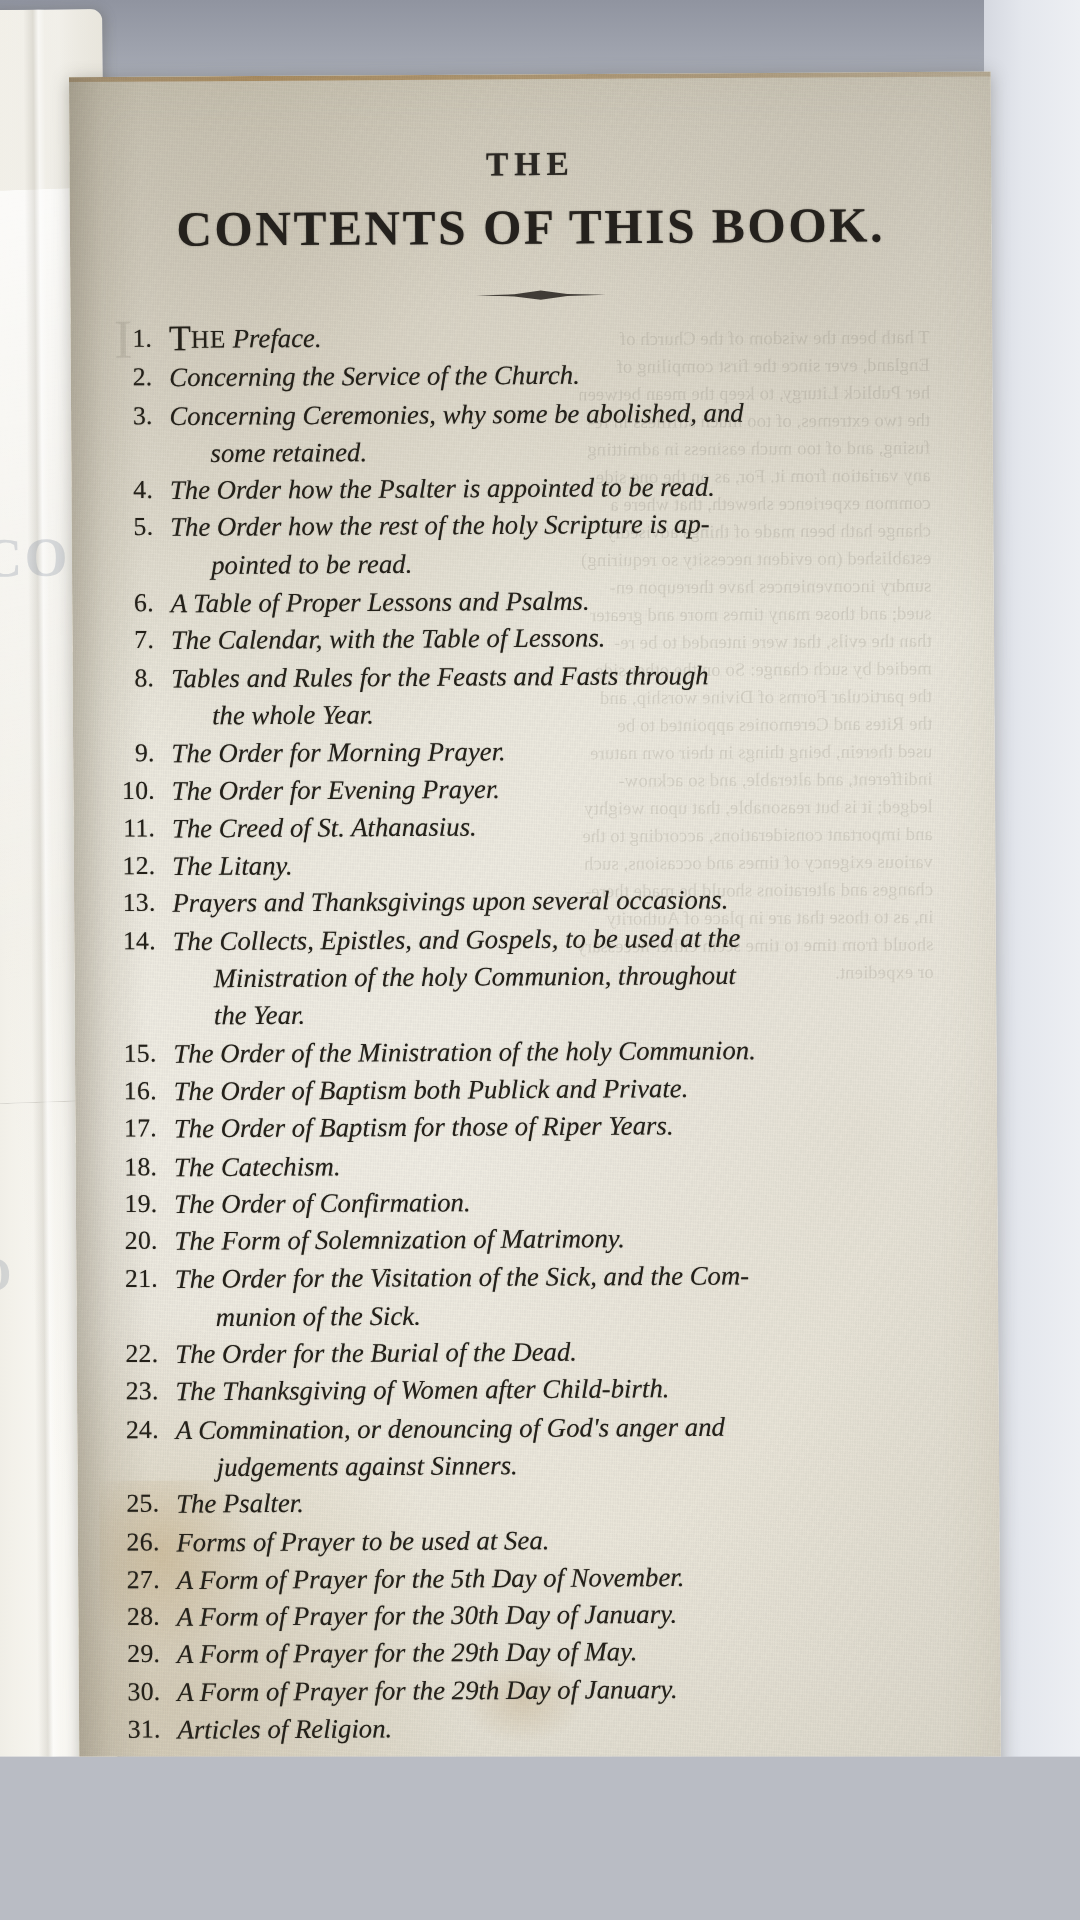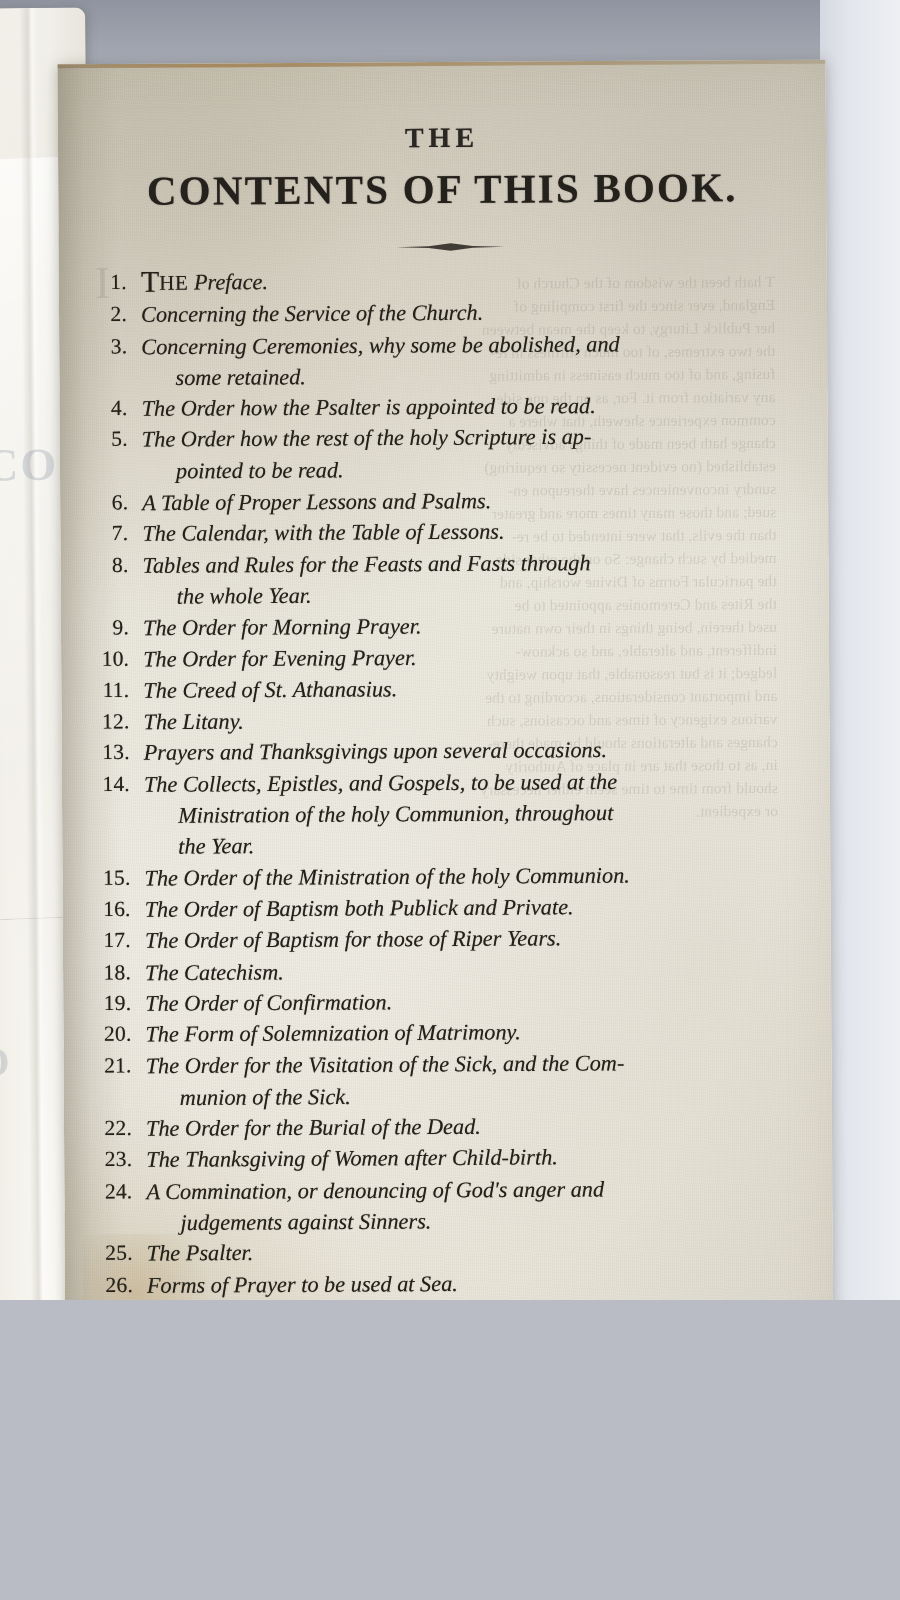--- a/index.html
+++ b/index.html
@@ -4,21 +4,21 @@
 <style>
   html, body {
     margin: 0;
     padding: 0;
     background: #b9bcc4;
   }
 
   #scene {
     position: relative;
     width: 900px;
-    height: 1300px;
+    height: 1464px;
     overflow: hidden;
     background: #c7cad2;
     font-family: "Liberation Serif", "DejaVu Serif", serif;
   }
 
   
   .backdrop-top {
     position: absolute;
     left: 0; top: 0; width: 900px; height: 120px;
     background: linear-gradient(180deg, #9094a0 0%, #a7abb5 55%, #b8bcc4 100%);

